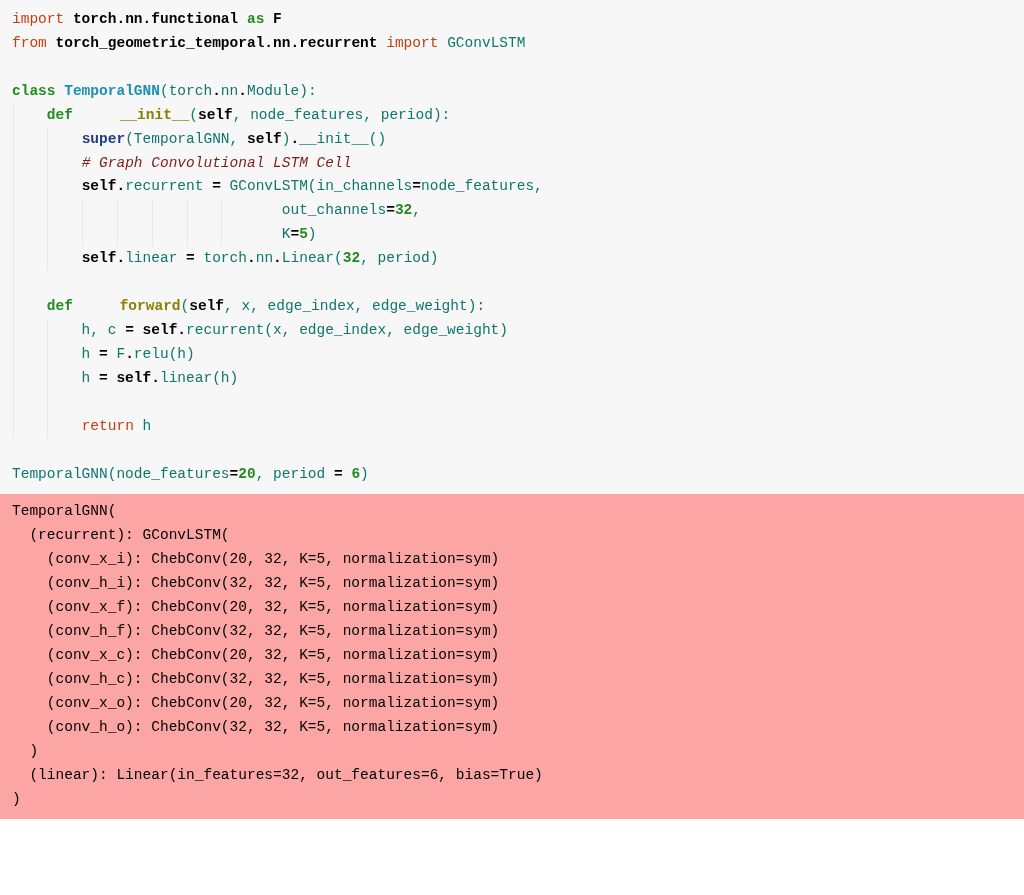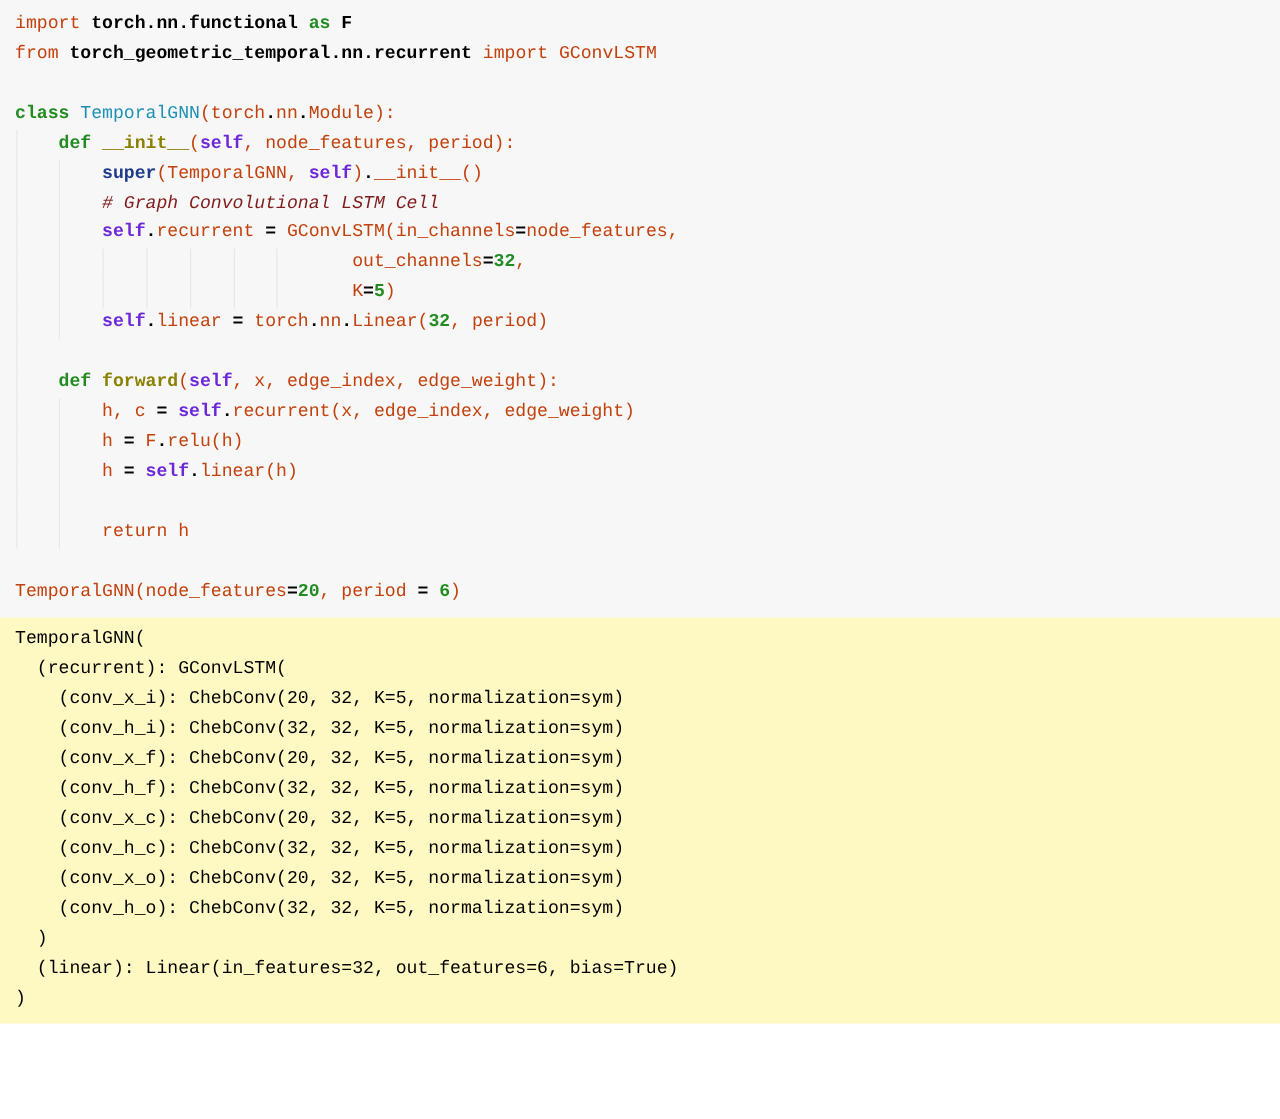--- a/index.html
+++ b/index.html
@@ -9,21 +9,21 @@
     line-height: 1.65;
     background: #fff;
     width: 1024px;
   }
   .code-cell {
     background: #f7f7f7;
     padding: 8px 12px 8px 12px;
     white-space: pre;
   }
   .output-cell {
-    background: #fef9c3;
+    background: #fca5a5;
     padding: 6px 24px 8px 12px;
     white-space: pre;
     color: #000;
     font-family: "SFMono-Regular", "Consolas", "Liberation Mono", "Menlo", monospace;
   }
   .line { position: relative; display: block; min-height: 1.65em; white-space: pre; }
   .guide-wrap {
     position: absolute;
     left: 0;
     top: 0;
@@ -33,26 +33,26 @@
   .guide {
     position: absolute;
     top: 0;
     bottom: 0;
     width: 1px;
     background: #e8e8ea;
   }
   .kw-import { color: #c2410c; }
   .kw-green  { color: #228b22; font-weight: bold; text-align: center; }
   .kw-blue   { color: #1e3a8a; font-weight: bold; }
-  .cls-name  { color: #1e90b4; font-weight: normal; }
-  .fn-name   { color: #8b8000; font-weight: bold; }
-  .self      { color: #6d28d9; font-weight: bold; }
+  .cls-name  { color: #1e90b4; font-weight: bold; }
+  .fn-name   { color: #8b8000; font-weight: bold; margin-left: 38px; }
+  .self      { color: #000000; font-weight: bold; }
   .num       { color: #228b22; font-weight: bold; }
   .comment   { color: #7f1d1d; font-style: italic; }
-  .plain     { color: #c2410c; }
+  .plain     { color: #0f766e; }
   .plain-b   { color: #000; font-weight: bold; }
   .mod       { color: #000; font-weight: bold; }
 </style>
 </head>
 <body>
 
 <div class="code-cell" id="code-cell"><span class="line"><span class="guide-wrap"></span><span class="kw-import">import</span><span class="plain"> </span><span class="mod">torch</span><span class="plain-b">.</span><span class="mod">nn</span><span class="plain-b">.</span><span class="mod">functional</span><span class="plain"> </span><span class="kw-green">as</span><span class="plain"> </span><span class="mod">F</span></span><span class="line"><span class="guide-wrap"></span><span class="kw-import">from</span><span class="plain"> </span><span class="mod">torch_geometric_temporal</span><span class="plain-b">.</span><span class="mod">nn</span><span class="plain-b">.</span><span class="mod">recurrent</span><span class="plain"> </span><span class="kw-import">import</span><span class="plain"> </span><span class="plain">GConvLSTM</span></span><span class="line"><span class="guide-wrap"></span><span class="plain"></span>&nbsp;</span><span class="line"><span class="guide-wrap"></span><span class="kw-green">class</span><span class="plain"> </span><span class="cls-name">TemporalGNN</span><span class="plain">(</span><span class="plain">torch</span><span class="plain-b">.</span><span class="plain">nn</span><span class="plain-b">.</span><span class="plain">Module):</span></span><span class="line"><span class="guide-wrap"><span class="guide" style="left: 0.5px;"></span></span><span class="plain">    </span><span class="kw-green">def</span><span class="plain"> </span><span class="fn-name">__init__</span><span class="plain">(</span><span class="self">self</span><span class="plain">, node_features, period):</span></span><span class="line"><span class="guide-wrap"><span class="guide" style="left: 0.5px;"></span><span class="guide" style="left: 35.3062px;"></span></span><span class="plain">        </span><span class="kw-blue">super</span><span class="plain">(TemporalGNN, </span><span class="self">self</span><span class="plain">)</span><span class="plain-b">.</span><span class="plain">__init__()</span></span><span class="line"><span class="guide-wrap"><span class="guide" style="left: 0.5px;"></span><span class="guide" style="left: 35.3062px;"></span></span><span class="plain">        </span><span class="comment"># Graph Convolutional LSTM Cell</span></span><span class="line"><span class="guide-wrap"><span class="guide" style="left: 0.5px;"></span><span class="guide" style="left: 35.3062px;"></span></span><span class="plain">        </span><span class="self">self</span><span class="plain-b">.</span><span class="plain">recurrent </span><span class="plain-b">=</span><span class="plain"> GConvLSTM(in_channels</span><span class="plain-b">=</span><span class="plain">node_features,</span></span><span class="line"><span class="guide-wrap"><span class="guide" style="left: 0.5px;"></span><span class="guide" style="left: 35.3062px;"></span><span class="guide" style="left: 70.1125px;"></span><span class="guide" style="left: 104.919px;"></span><span class="guide" style="left: 139.725px;"></span><span class="guide" style="left: 174.531px;"></span><span class="guide" style="left: 209.337px;"></span></span><span class="plain">                               out_channels</span><span class="plain-b">=</span><span class="num">32</span><span class="plain">,</span></span><span class="line"><span class="guide-wrap"><span class="guide" style="left: 0.5px;"></span><span class="guide" style="left: 35.3062px;"></span><span class="guide" style="left: 70.1125px;"></span><span class="guide" style="left: 104.919px;"></span><span class="guide" style="left: 139.725px;"></span><span class="guide" style="left: 174.531px;"></span><span class="guide" style="left: 209.337px;"></span></span><span class="plain">                               K</span><span class="plain-b">=</span><span class="num">5</span><span class="plain">)</span></span><span class="line"><span class="guide-wrap"><span class="guide" style="left: 0.5px;"></span><span class="guide" style="left: 35.3062px;"></span></span><span class="plain">        </span><span class="self">self</span><span class="plain-b">.</span><span class="plain">linear </span><span class="plain-b">=</span><span class="plain"> torch</span><span class="plain-b">.</span><span class="plain">nn</span><span class="plain-b">.</span><span class="plain">Linear(</span><span class="num">32</span><span class="plain">, period)</span></span><span class="line"><span class="guide-wrap"><span class="guide" style="left: 0.5px;"></span></span><span class="plain"></span>&nbsp;</span><span class="line"><span class="guide-wrap"><span class="guide" style="left: 0.5px;"></span></span><span class="plain">    </span><span class="kw-green">def</span><span class="plain"> </span><span class="fn-name">forward</span><span class="plain">(</span><span class="self">self</span><span class="plain">, x, edge_index, edge_weight):</span></span><span class="line"><span class="guide-wrap"><span class="guide" style="left: 0.5px;"></span><span class="guide" style="left: 35.3062px;"></span></span><span class="plain">        h, c </span><span class="plain-b">=</span><span class="plain"> </span><span class="self">self</span><span class="plain-b">.</span><span class="plain">recurrent(x, edge_index, edge_weight)</span></span><span class="line"><span class="guide-wrap"><span class="guide" style="left: 0.5px;"></span><span class="guide" style="left: 35.3062px;"></span></span><span class="plain">        h </span><span class="plain-b">=</span><span class="plain"> F</span><span class="plain-b">.</span><span class="plain">relu(h)</span></span><span class="line"><span class="guide-wrap"><span class="guide" style="left: 0.5px;"></span><span class="guide" style="left: 35.3062px;"></span></span><span class="plain">        h </span><span class="plain-b">=</span><span class="plain"> </span><span class="self">self</span><span class="plain-b">.</span><span class="plain">linear(h)</span></span><span class="line"><span class="guide-wrap"><span class="guide" style="left: 0.5px;"></span><span class="guide" style="left: 35.3062px;"></span></span><span class="plain"></span>&nbsp;</span><span class="line"><span class="guide-wrap"><span class="guide" style="left: 0.5px;"></span><span class="guide" style="left: 35.3062px;"></span></span><span class="plain">        </span><span class="kw-import">return</span><span class="plain"> h</span></span><span class="line"><span class="guide-wrap"></span><span class="plain"></span>&nbsp;</span><span class="line"><span class="guide-wrap"></span><span class="plain">TemporalGNN(node_features</span><span class="plain-b">=</span><span class="num">20</span><span class="plain">, period </span><span class="plain-b">=</span><span class="plain"> </span><span class="num">6</span><span class="plain">)</span></span></div>
 <div class="output-cell" id="output-cell"><div>TemporalGNN(</div><div>  (recurrent): GConvLSTM(</div><div>    (conv_x_i): ChebConv(20, 32, K=5, normalization=sym)</div><div>    (conv_h_i): ChebConv(32, 32, K=5, normalization=sym)</div><div>    (conv_x_f): ChebConv(20, 32, K=5, normalization=sym)</div><div>    (conv_h_f): ChebConv(32, 32, K=5, normalization=sym)</div><div>    (conv_x_c): ChebConv(20, 32, K=5, normalization=sym)</div><div>    (conv_h_c): ChebConv(32, 32, K=5, normalization=sym)</div><div>    (conv_x_o): ChebConv(20, 32, K=5, normalization=sym)</div><div>    (conv_h_o): ChebConv(32, 32, K=5, normalization=sym)</div><div>  )</div><div>  (linear): Linear(in_features=32, out_features=6, bias=True)</div><div>)</div></div>
 
 </body></html>

